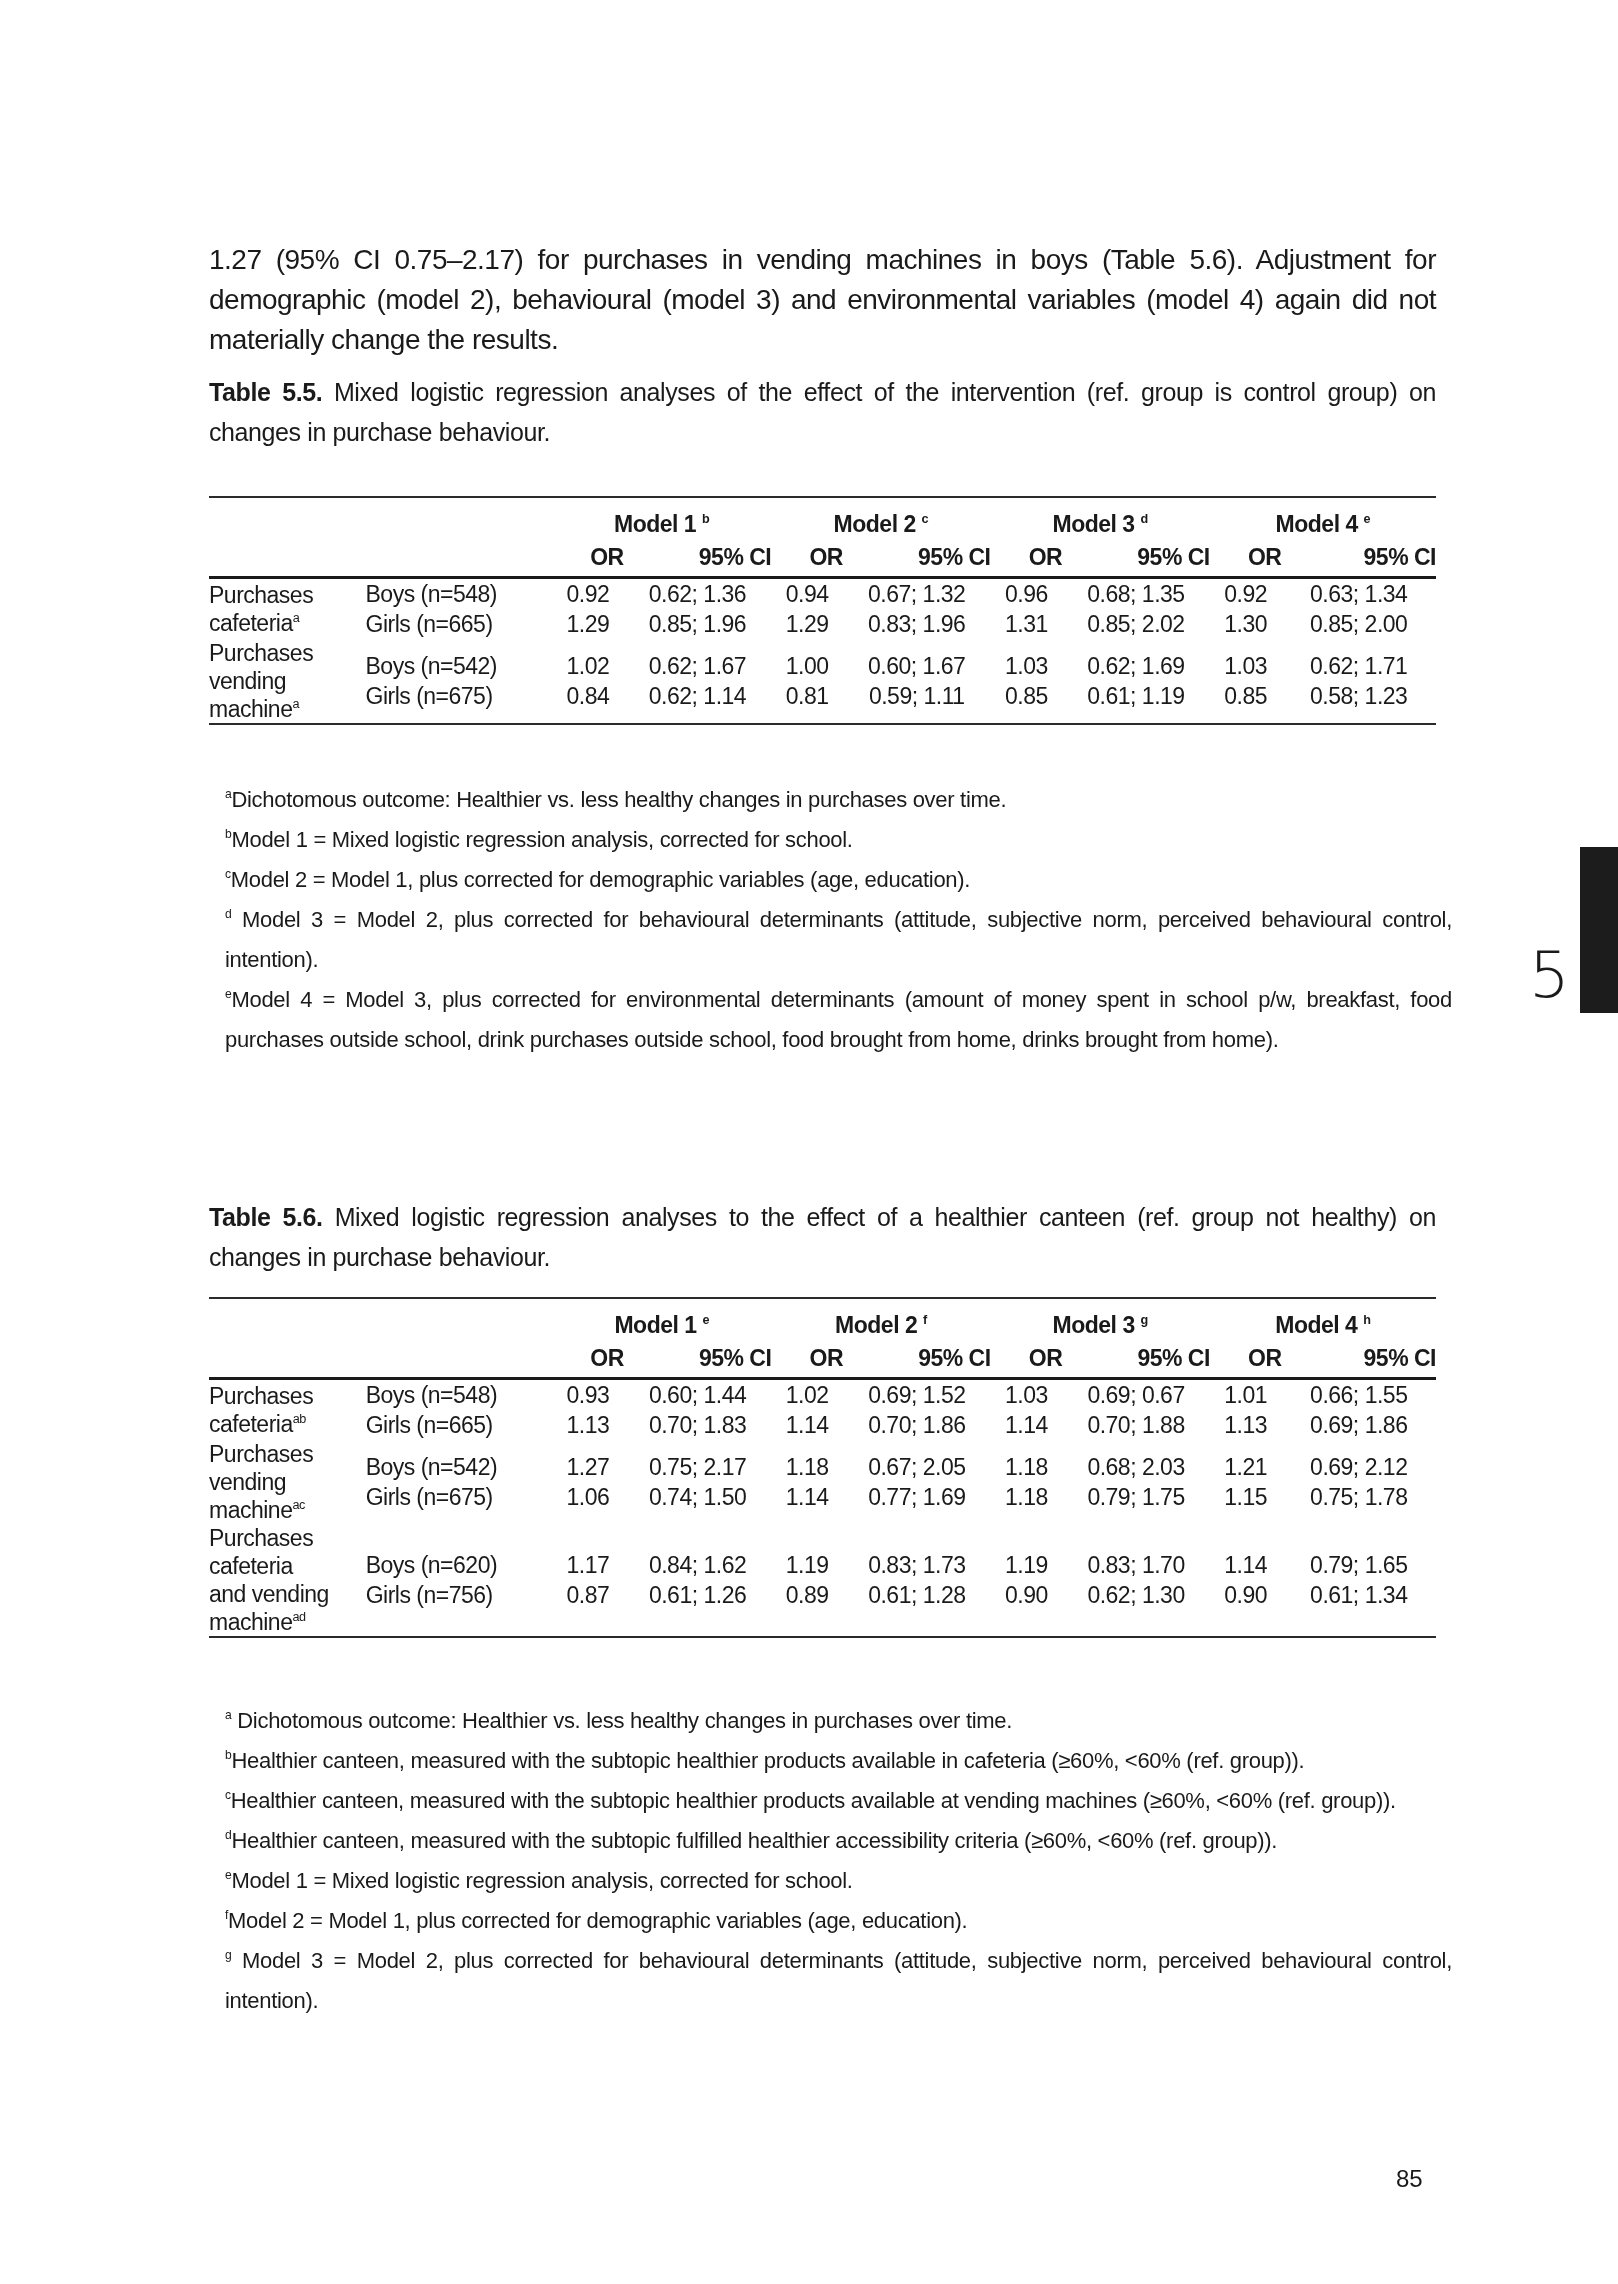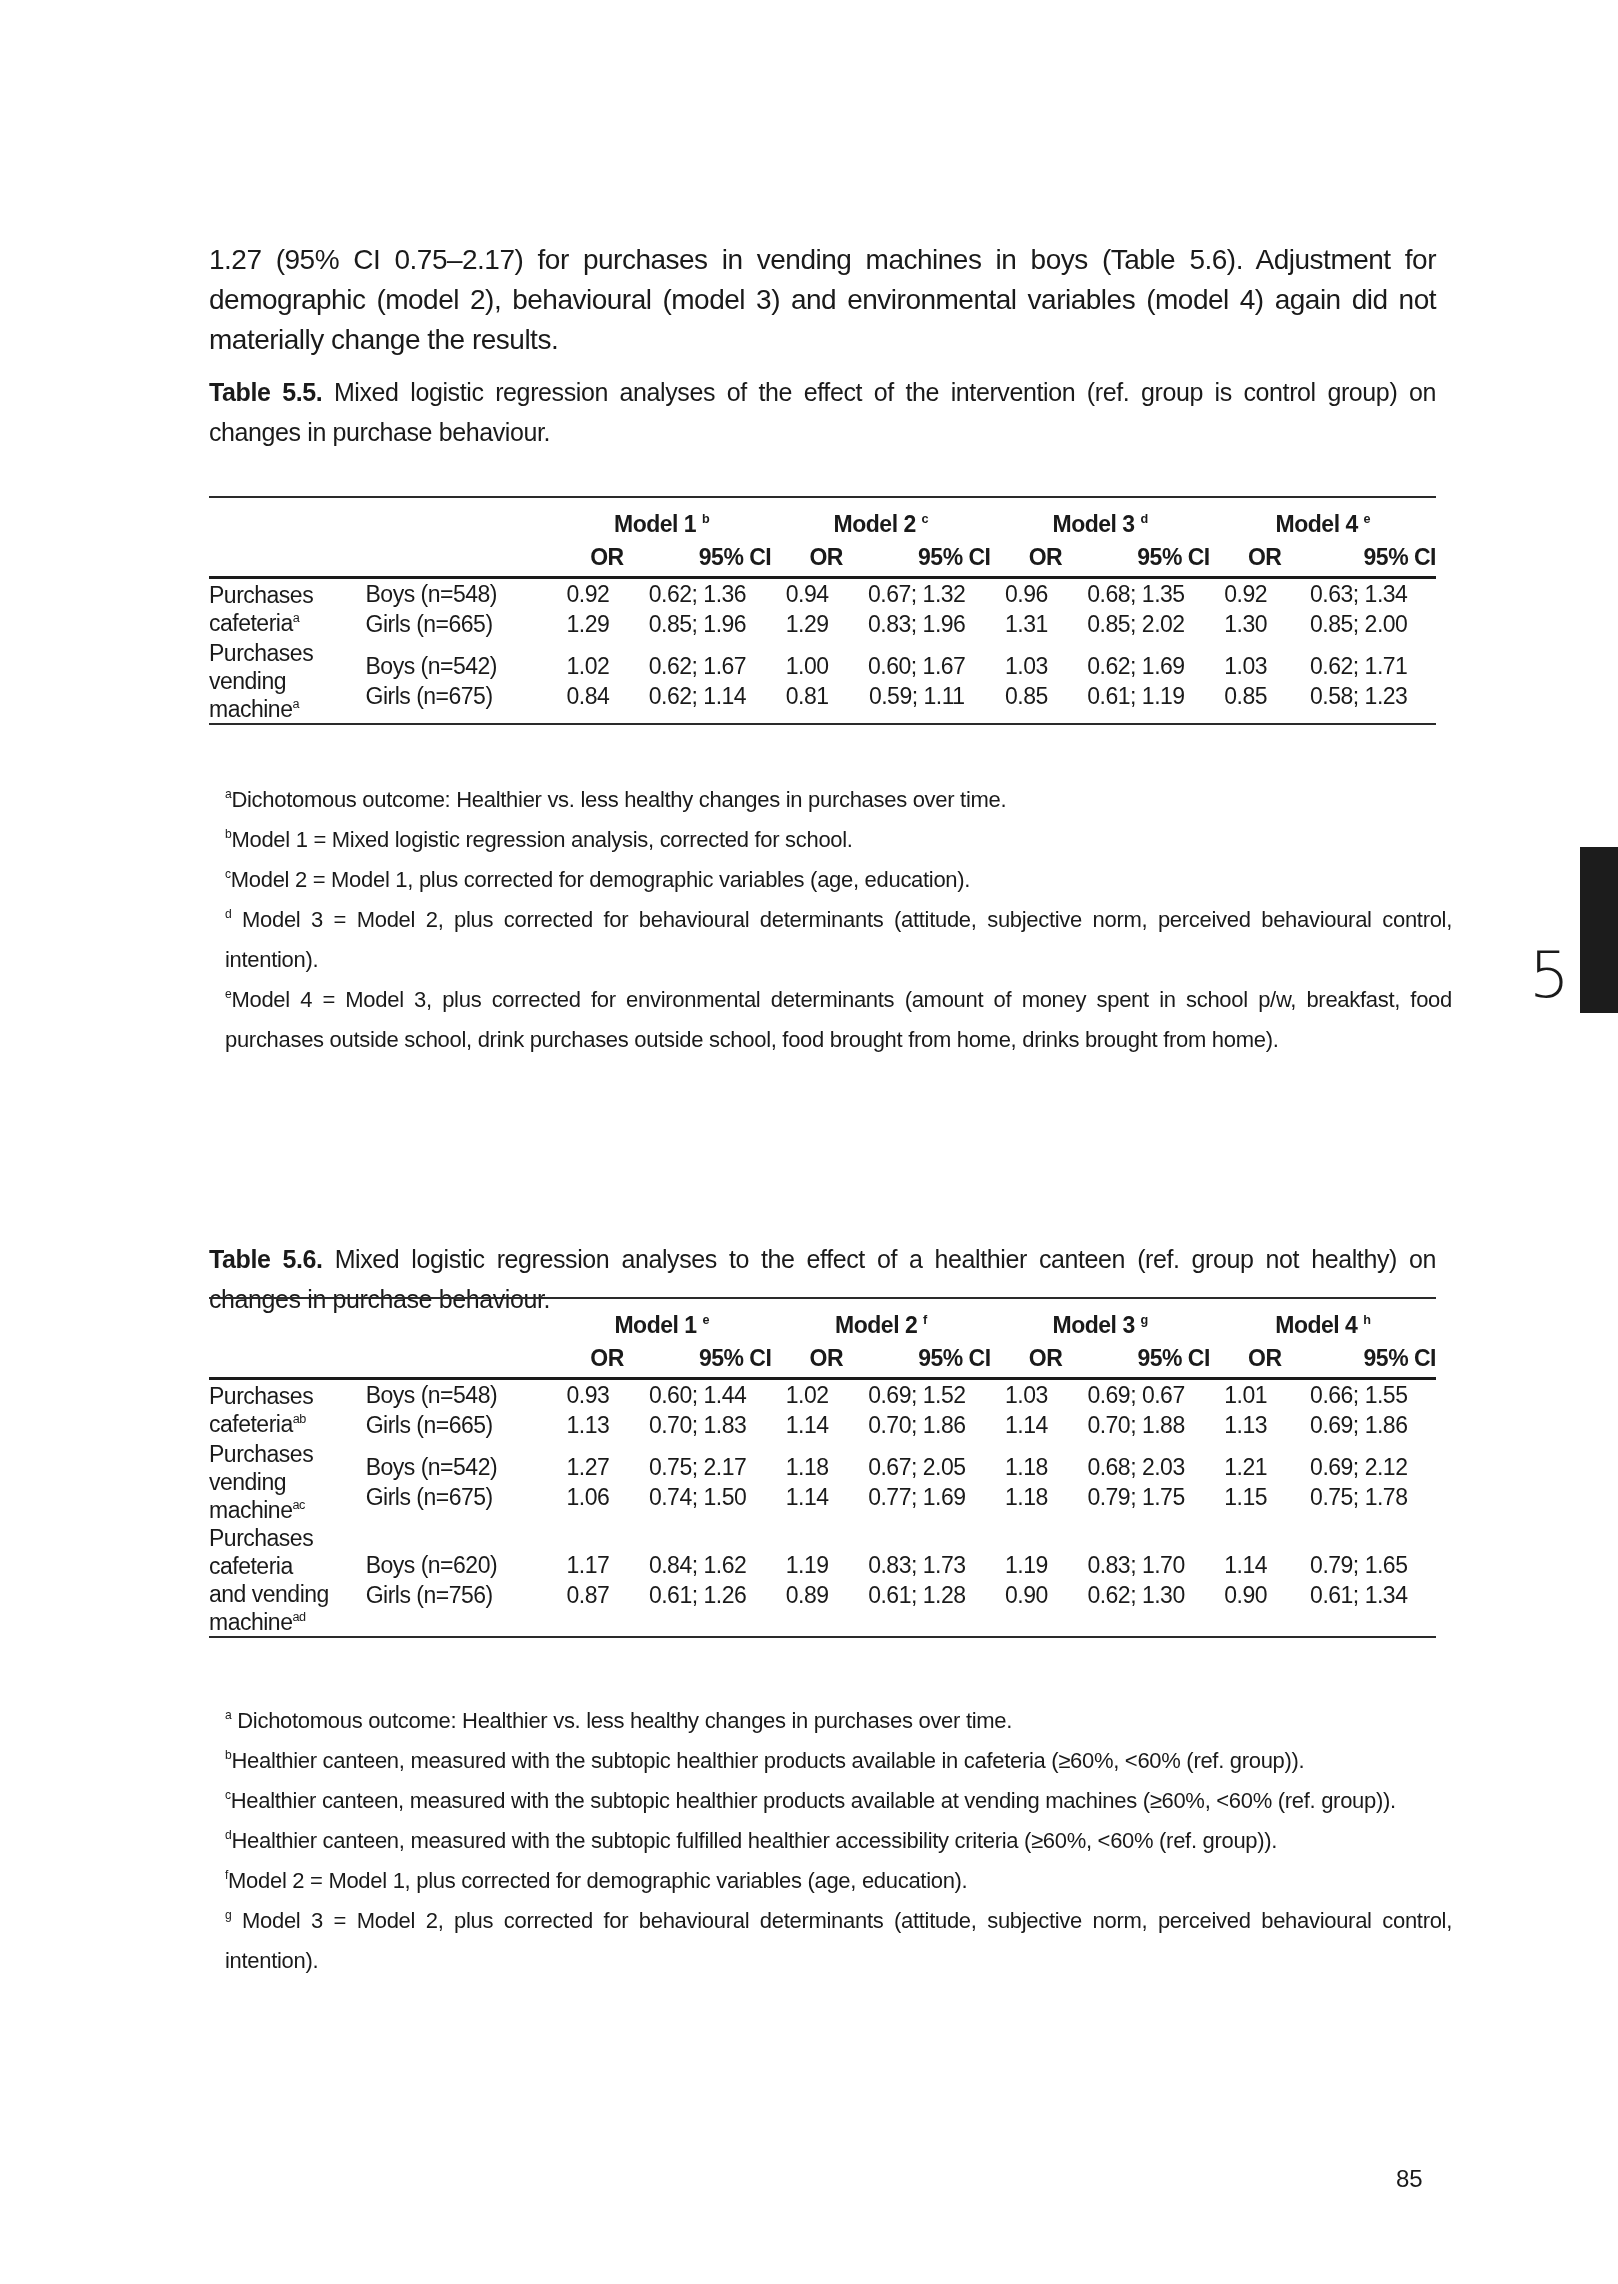--- a/index.html
+++ b/index.html
@@ -12,21 +12,21 @@
     position: absolute; top: 212px; left: 0; width: 1227px;
     font-size: 28px; line-height: 40px; letter-spacing: -0.5px;
     text-align: justify;
   }
   .caption {
     position: absolute; left: 0; width: 1227px;
     font-size: 25px; line-height: 40px; letter-spacing: -0.4px; text-align: justify;
   }
   .caption b { font-weight: bold; }
   .cap1 { top: 372px; }
-  .cap2 { top: 1239px; }
+  .cap2 { top: 1197px; }
 
   table.reg {
     position: absolute; left: 0; width: 1227px; border-collapse: collapse;
     font-size: 23px; letter-spacing: -0.5px;
   }
   .t1 { top: 496px; }
   .t2 { top: 1297px; }
   table.reg th, table.reg td { padding: 0; font-weight: normal; white-space: nowrap; }
   table.reg thead tr.top th { border-top: 2.3px solid #2a2a2a; }
   table.reg thead tr.model th { height: 40px; font-weight: bold; text-align: center; vertical-align: bottom; }
@@ -215,20 +215,21 @@
           <td class="num cell-pad"><span>0.79; 1.65</span><br><span>0.61; 1.34</span></td>
         </tr>
       </tbody>
     </table>
 
   <div class="notes notes2">
       <p><sup>a</sup><span> Dichotomous outcome: Healthier vs. less healthy changes in purchases over time.</span></p>
       <p><sup>b</sup><span>Healthier canteen, measured with the subtopic healthier products available in cafeteria (≥60%, &lt;60% (ref. group)).</span></p>
       <p><sup>c</sup><span>Healthier canteen, measured with the subtopic healthier products available at vending machines (≥60%, &lt;60% (ref. group)).</span></p>
       <p><sup>d</sup><span>Healthier canteen, measured with the subtopic fulfilled healthier accessibility criteria (≥60%, &lt;60% (ref. group)).</span></p>
+      <p><sup>e</sup><span>Model 1 = Mixed logistic regression analysis, corrected for school.</span></p>
       <p><sup>f</sup><span>Model 2 = Model 1, plus corrected for demographic variables (age, education).</span></p>
       <p><sup>g</sup><span> Model 3 = Model 2, plus corrected for behavioural determinants (attitude, subjective norm, perceived behavioural control, intention).</span></p>
     </div>
 </div>
 
 <div class="chapter-tab"></div>
 <div class="chapter-num">5</div>
 <div class="page-number">85</div>
 
 

